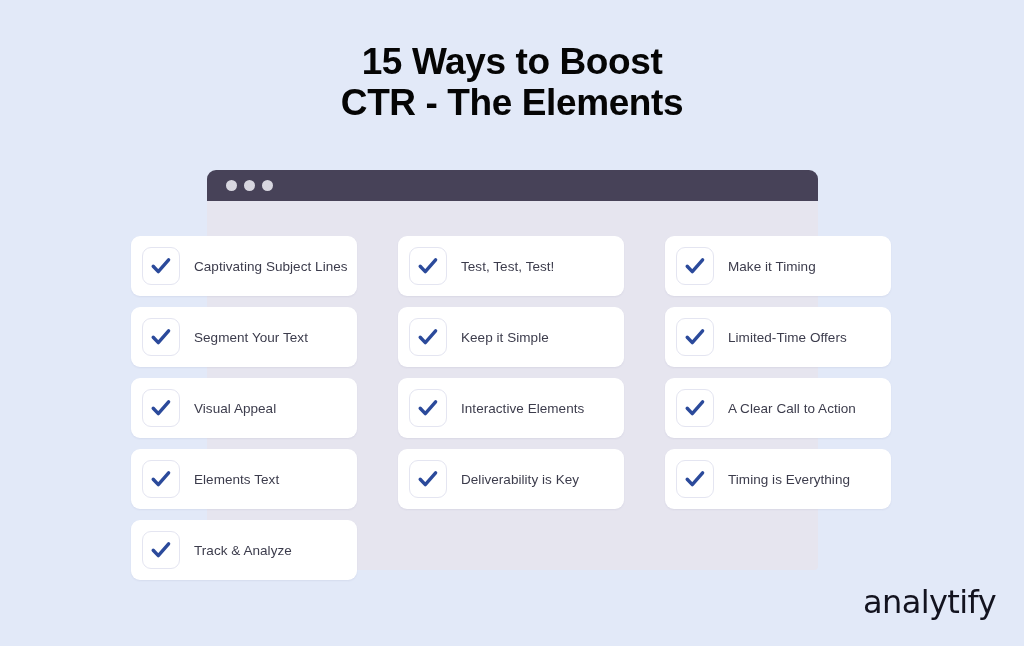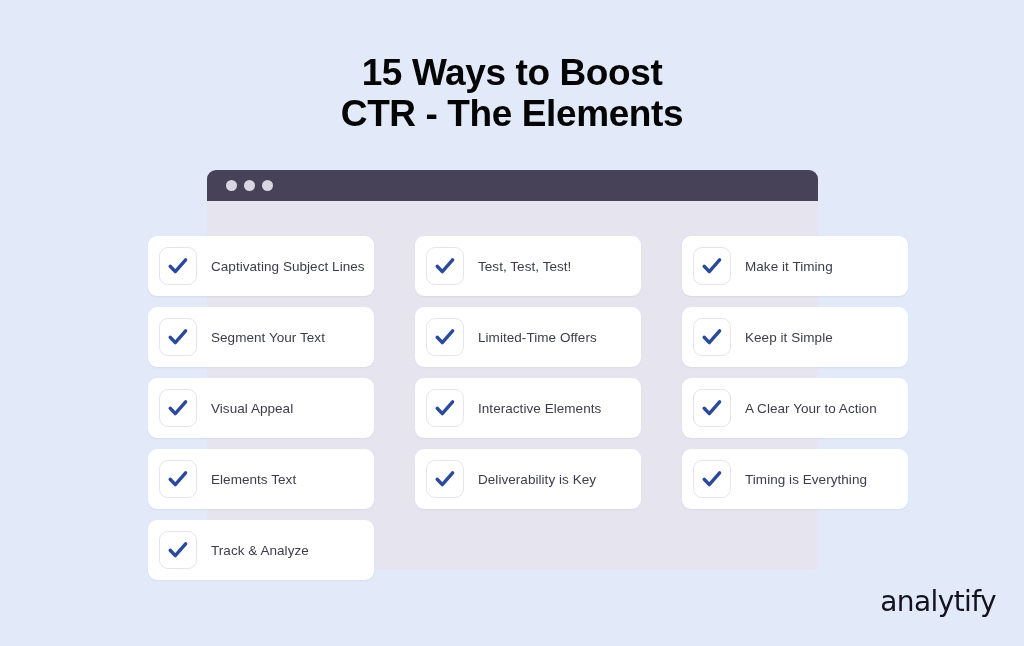--- a/index.html
+++ b/index.html
@@ -11,21 +11,21 @@
     height: 646px;
     background: #e2e9f8;
     font-family: "Liberation Sans", sans-serif;
     overflow: hidden;
     position: relative;
   }
 
   
   .title-block {
     position: absolute;
-    top: 52px;
+    top: 41px;
     left: 0;
     width: 1024px;
     text-align: center;
     color: #050505;
     font-weight: bold;
     font-size: 37px;
     line-height: 41px;
     letter-spacing: -0.4px;
   }
   .title-line {
@@ -59,21 +59,21 @@
   }
   .browser-body {
     height: 369px;
     background: #e6e5ef;
     border-radius: 0 0 4px 4px;
   }
 
   
   .checklist {
     position: absolute;
-    left: 148px;
+    left: 131px;
     top: 236px;
     width: 762px;
     display: grid;
     grid-template-columns: 226px 226px 226px;
     column-gap: 41px;
     row-gap: 11px;
   }
   .check-card {
     background: #ffffff;
     border-radius: 9px;
@@ -105,21 +105,21 @@
     line-height: 17px;
     letter-spacing: 0.05px;
     padding-right: 8px;
   }
 
   
   .logo {
     position: absolute;
     right: 28px;
     bottom: 24px;
-    font-size: 28px;
+    font-size: 32px;
     color: #13131f;
     letter-spacing: -0.6px;
     font-family: "DejaVu Sans", sans-serif;
     line-height: 40px;
   }
 </style>
 </head>
 <body>
 
 <div class="title-block">
@@ -168,53 +168,53 @@
         </svg>
       </div>
       <span class="check-label">Segment Your Text</span>
     </div>
     <div class="check-card">
       <div class="checkbox">
         <svg width="24" height="24" viewBox="0 0 24 24" aria-hidden="true">
           <path d="M4.2 12.3 L9.3 17.6 L19.6 5.9" fill="none" stroke="#2B4A9B" stroke-width="3.4" stroke-linecap="round" stroke-linejoin="round"></path>
         </svg>
       </div>
+      <span class="check-label">Keep it Simple</span>
+    </div>
+    <div class="check-card">
+      <div class="checkbox">
+        <svg width="24" height="24" viewBox="0 0 24 24" aria-hidden="true">
+          <path d="M4.2 12.3 L9.3 17.6 L19.6 5.9" fill="none" stroke="#2B4A9B" stroke-width="3.4" stroke-linecap="round" stroke-linejoin="round"></path>
+        </svg>
+      </div>
       <span class="check-label">Limited-Time Offers</span>
     </div>
     <div class="check-card">
       <div class="checkbox">
         <svg width="24" height="24" viewBox="0 0 24 24" aria-hidden="true">
           <path d="M4.2 12.3 L9.3 17.6 L19.6 5.9" fill="none" stroke="#2B4A9B" stroke-width="3.4" stroke-linecap="round" stroke-linejoin="round"></path>
         </svg>
       </div>
-      <span class="check-label">Keep it Simple</span>
-    </div>
-    <div class="check-card">
-      <div class="checkbox">
-        <svg width="24" height="24" viewBox="0 0 24 24" aria-hidden="true">
-          <path d="M4.2 12.3 L9.3 17.6 L19.6 5.9" fill="none" stroke="#2B4A9B" stroke-width="3.4" stroke-linecap="round" stroke-linejoin="round"></path>
-        </svg>
-      </div>
       <span class="check-label">Visual Appeal</span>
     </div>
     <div class="check-card">
       <div class="checkbox">
         <svg width="24" height="24" viewBox="0 0 24 24" aria-hidden="true">
           <path d="M4.2 12.3 L9.3 17.6 L19.6 5.9" fill="none" stroke="#2B4A9B" stroke-width="3.4" stroke-linecap="round" stroke-linejoin="round"></path>
         </svg>
       </div>
       <span class="check-label">Interactive Elements</span>
     </div>
     <div class="check-card">
       <div class="checkbox">
         <svg width="24" height="24" viewBox="0 0 24 24" aria-hidden="true">
           <path d="M4.2 12.3 L9.3 17.6 L19.6 5.9" fill="none" stroke="#2B4A9B" stroke-width="3.4" stroke-linecap="round" stroke-linejoin="round"></path>
         </svg>
       </div>
-      <span class="check-label">A Clear Your to Action</span>
+      <span class="check-label">A Clear Call to Action</span>
     </div>
     <div class="check-card">
       <div class="checkbox">
         <svg width="24" height="24" viewBox="0 0 24 24" aria-hidden="true">
           <path d="M4.2 12.3 L9.3 17.6 L19.6 5.9" fill="none" stroke="#2B4A9B" stroke-width="3.4" stroke-linecap="round" stroke-linejoin="round"></path>
         </svg>
       </div>
       <span class="check-label">Elements Text</span>
     </div>
     <div class="check-card">

